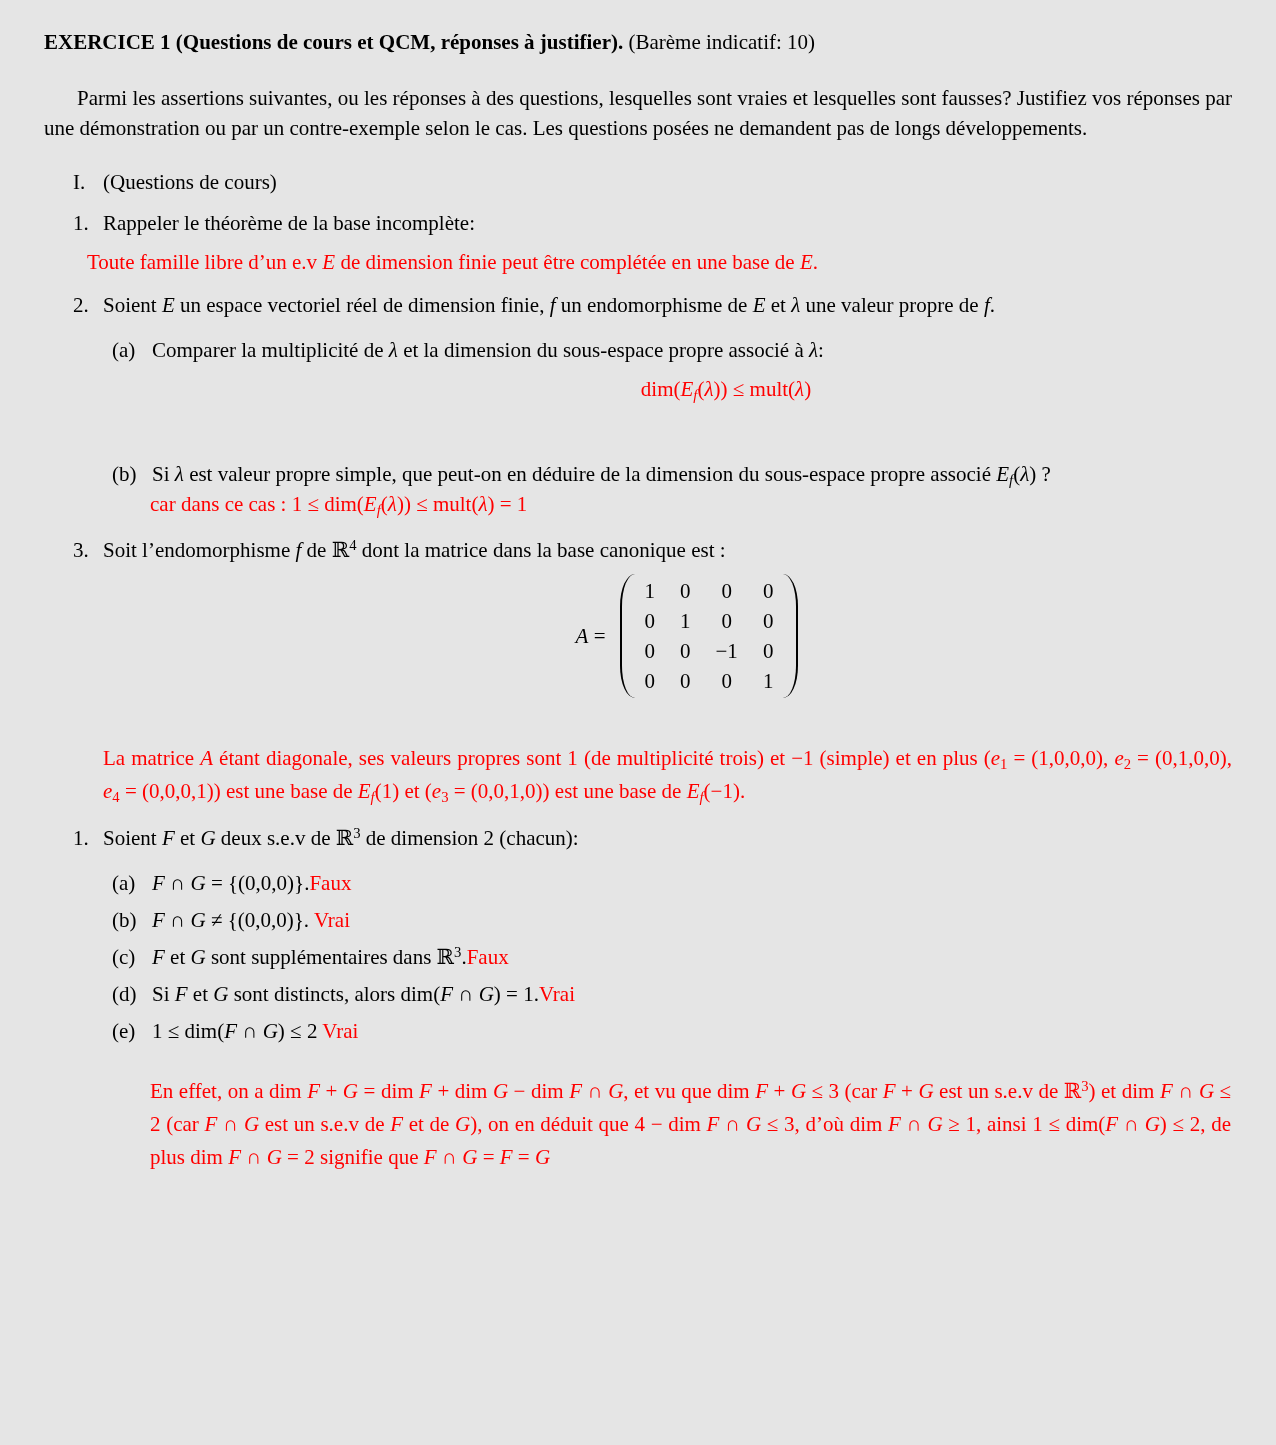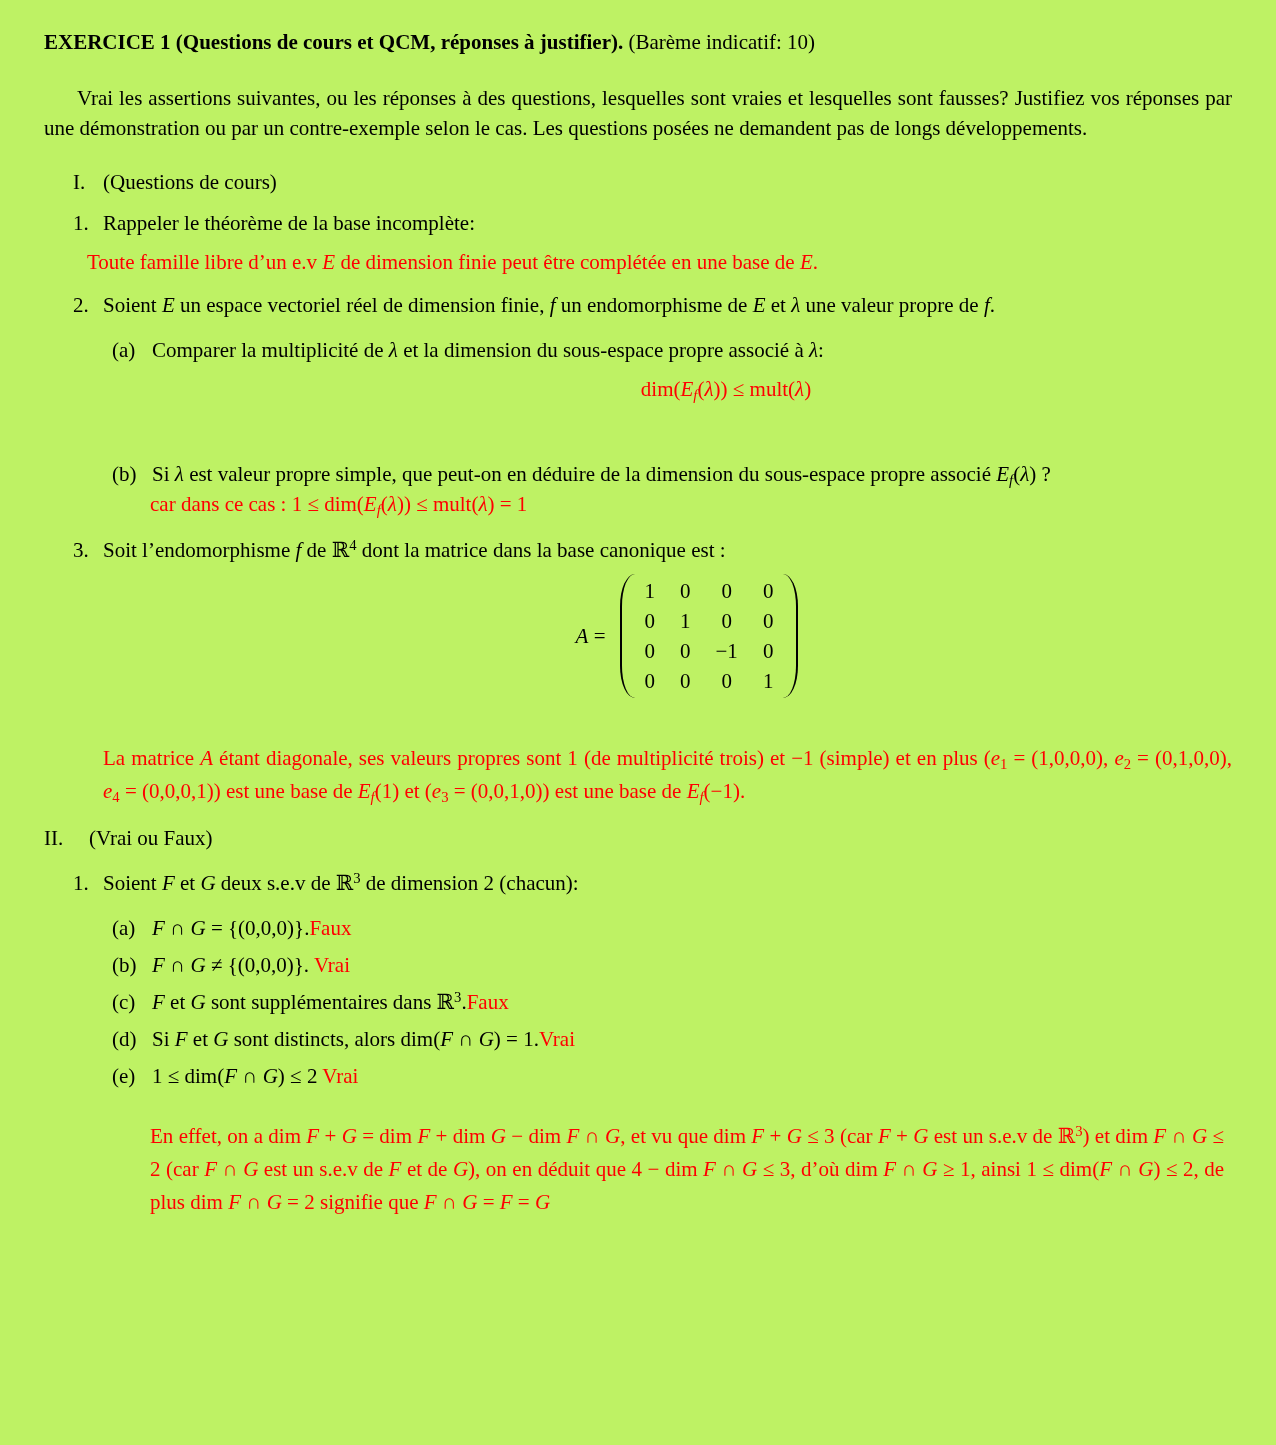--- a/index.html
+++ b/index.html
@@ -1,21 +1,21 @@
 <!DOCTYPE html>
 <html lang="fr" style="--answer-red: #ff0000;"><head>
 <meta charset="utf-8">
 <style>
   html,body{margin:0;padding:0;background:#fff;}
   .page{
     position:relative;
     width:1276px;height:1445px;
     box-sizing:border-box;
     padding:27px 44px 0 44px;
-    background:#bef264;color:#000000;
+    background:#e5e5e5;color:#000000;
     font-family:"Liberation Serif","DejaVu Serif",serif;
     font-size:21px;line-height:30px;
     overflow:hidden;
   }
   .bold{font-weight:bold;}
   .red{color:var(--answer-red,#ff0000);}
   sub{font-size:0.70em;line-height:0;vertical-align:-0.28em;}
   sup{font-size:0.70em;line-height:0;vertical-align:0.45em;}
   i{font-style:italic;}
 
@@ -48,21 +48,21 @@
   .paren-l{border-left:2.4px solid #000;border-top-left-radius:15px 32px;border-bottom-left-radius:15px 32px;}
   .paren-r{border-right:2.4px solid #000;border-top-right-radius:15px 32px;border-bottom-right-radius:15px 32px;}
   .m-grid{
     display:grid;grid-template-columns:repeat(4,auto);
     column-gap:25px;row-gap:0;
     padding:2px 8px;align-items:center;justify-items:center;
   }
   .m-cell{line-height:30px;}
 
   .answer-par{margin:44px 0 0 59px;text-align:justify;line-height:33px;}
-  .expl-par{margin:29px 8px 0 106px;text-align:justify;line-height:33px;}
+  .expl-par{margin:29px 1px 0 106px;text-align:justify;line-height:33px;}
 
   .tf-list{margin-top:15px;}
   .tf-item{margin-bottom:7px;}
 
   .mt-title{margin-top:0;}
   .mt-q1{margin-top:11px;}
   .mt-ans1{margin-top:9px;}
   .mt-q2{margin-top:13px;}
   .mt-suba{margin-top:15px;}
   .mt-eqa{margin-top:9px;}
@@ -75,21 +75,21 @@
 </style>
 </head>
 <body>
 
 <div class="page">
 
   <div class="mt-title">
     <span class="bold">EXERCICE 1 (Questions de cours et QCM, réponses à justifier).</span><span> (Barème indicatif: 10)</span>
   </div>
 
-  <p class="intro">Vrai les assertions suivantes, ou les réponses à des questions, lesquelles sont vraies et lesquelles sont fausses? Justifiez vos réponses par une démonstration ou par un contre-exemple selon le cas. Les questions posées ne demandent pas de longs développements.</p>
+  <p class="intro">Parmi les assertions suivantes, ou les réponses à des questions, lesquelles sont vraies et lesquelles sont fausses? Justifiez vos réponses par une démonstration ou par un contre-exemple selon le cas. Les questions posées ne demandent pas de longs développements.</p>
 
   <div class="sec-heading sec1-heading">
     <span class="sec-num">I.</span>
     <span>(Questions de cours)</span>
   </div>
 
   <div class="qitem mt-q1">
     <span class="qnum">1.</span>
     <span class="qbody">Rappeler le théorème de la base incomplète:</span>
   </div>
@@ -139,24 +139,20 @@
         <span class="m-cell">0</span>
         <span class="m-cell">1</span>
       </span>
       <span class="paren paren-r"></span>
     </span>
   </div>
 
 
   <div class="answer-par red">La matrice <i>A</i> étant diagonale, ses valeurs propres sont 1 (de multiplicité trois) et −1 (simple) et en plus (<i>e</i><sub>1</sub> = (1,0,0,0), <i>e</i><sub>2</sub> = (0,1,0,0), <i>e</i><sub>4</sub> = (0,0,0,1)) est une base de <i>E<sub>f</sub></i>(1) et (<i>e</i><sub>3</sub> = (0,0,1,0)) est une base de <i>E<sub>f</sub></i>(−1).</div>
 
-  <div class="sec-heading sec2-heading">
-    <span class="sec-num">II.</span>
-    <span>(Vrai ou Faux)</span>
-  </div>
 
   <div class="qitem mt-q21">
     <span class="qnum">1.</span>
     <span class="qbody">Soient <i>F</i> et <i>G</i> deux s.e.v de ℝ<sup>3</sup> de dimension 2 (chacun):</span>
   </div>
 
   <div class="tf-list">
     <div class="sub tf-item">
       <span class="slabel">(a)</span>
       <span class="sbody"><span><i>F</i> ∩ <i>G</i> = {(0,0,0)}.</span><span class="red">Faux</span></span>

